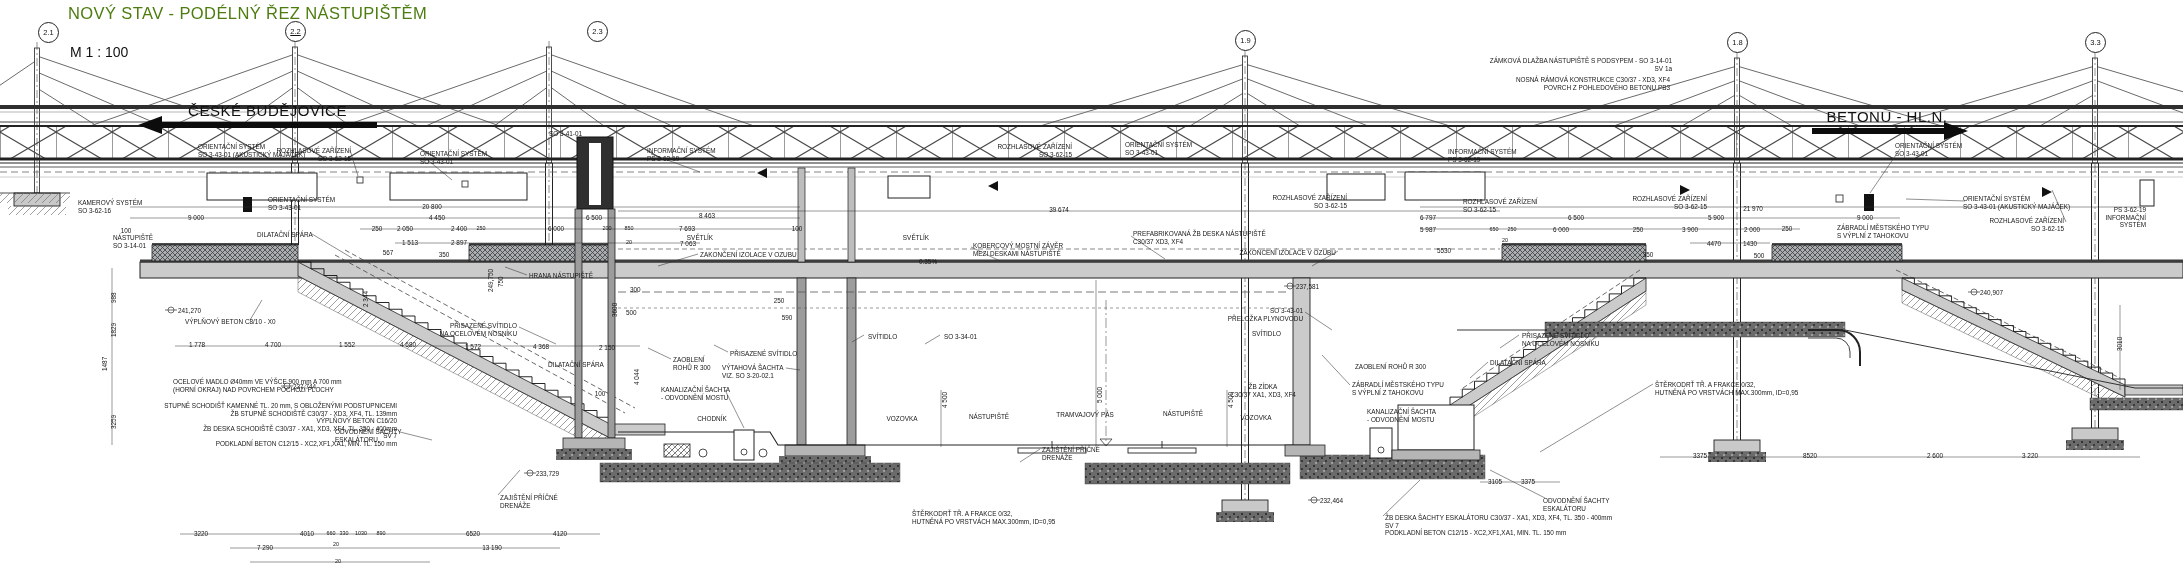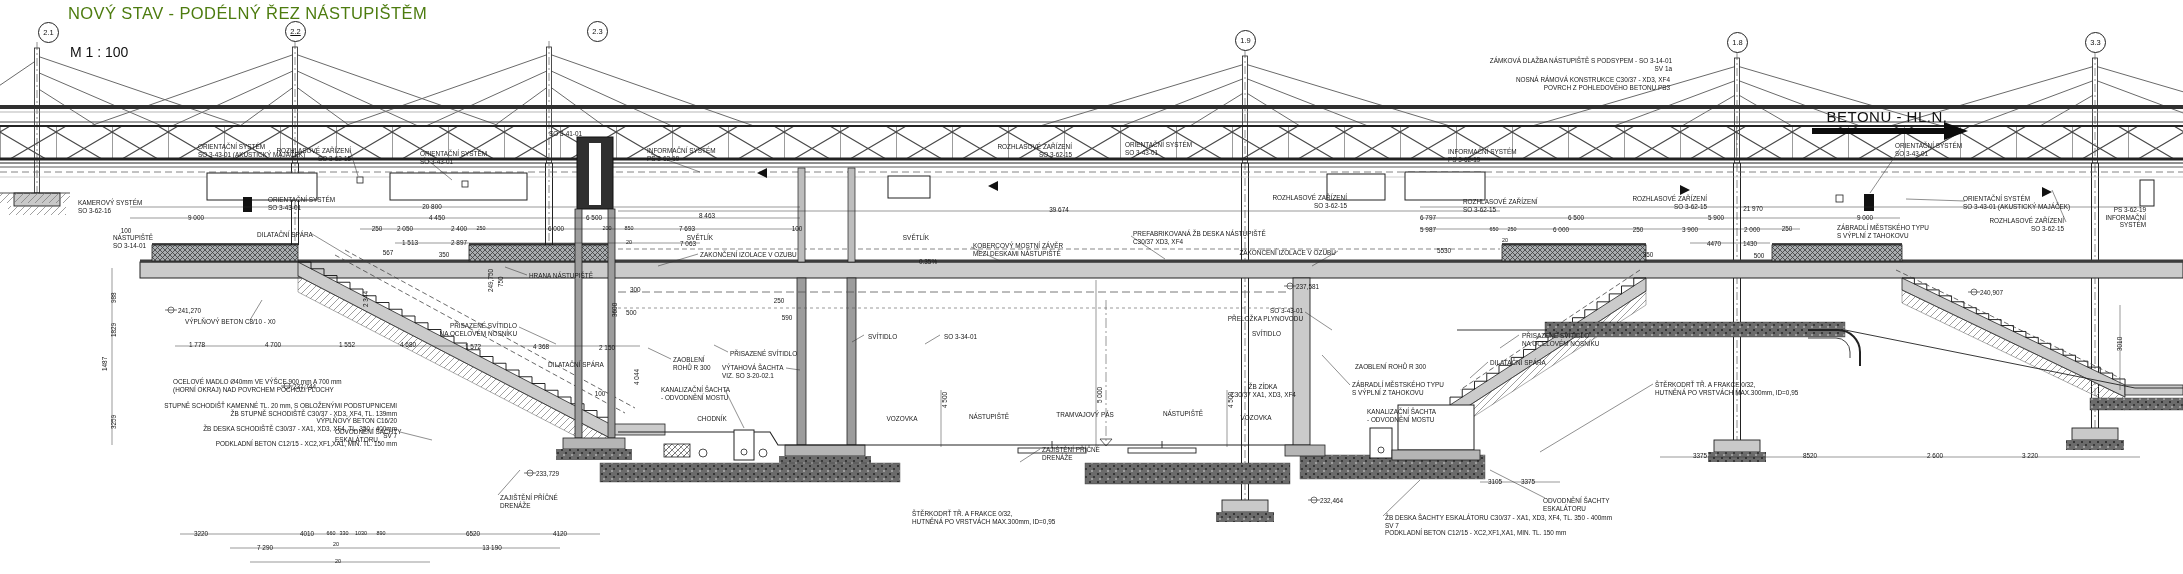--- a/index.html
+++ b/index.html
@@ -315,20 +315,24 @@
       <g>
           <circle cx="1290" cy="286" r="3"></circle>
           <line x1="1284" y1="286" x2="1296" y2="286"></line>
         </g>
     </g>
   </svg>
 
   <div class="title">NOVÝ STAV - PODÉLNÝ ŘEZ NÁSTUPIŠTĚM</div>
   <div class="scale">M  1 : 100</div>
 
+  <div class="dir" style="left:150px;top:102px;width:235px;">
+    <div class="dir-label" style="text-align:center;">ČESKÉ BUDĚJOVICE</div>
+    <div class="bar l" style="margin-left:12px;margin-right:8px;"></div>
+  </div>
   <div class="dir" style="left:1812px;top:108px;width:150px;">
     <div class="dir-label" style="text-align:center;">BETONU - HL.N.</div>
     <div class="bar r" style="margin-left:0;margin-right:18px;"></div>
   </div>
 
   <div id="markers">
       <div class="pyl" style="left: 38px; top: 22px; text-align: center;">2.1</div>
       <div class="pyl" style="left: 285px; top: 21px; text-decoration: underline;">2.2</div>
       <div class="pyl" style="left: 539px; top: 21px; margin-left: 48px;">2.3</div>
       <div class="pyl" style="left: 1235px; top: 30px;">1.9</div>

